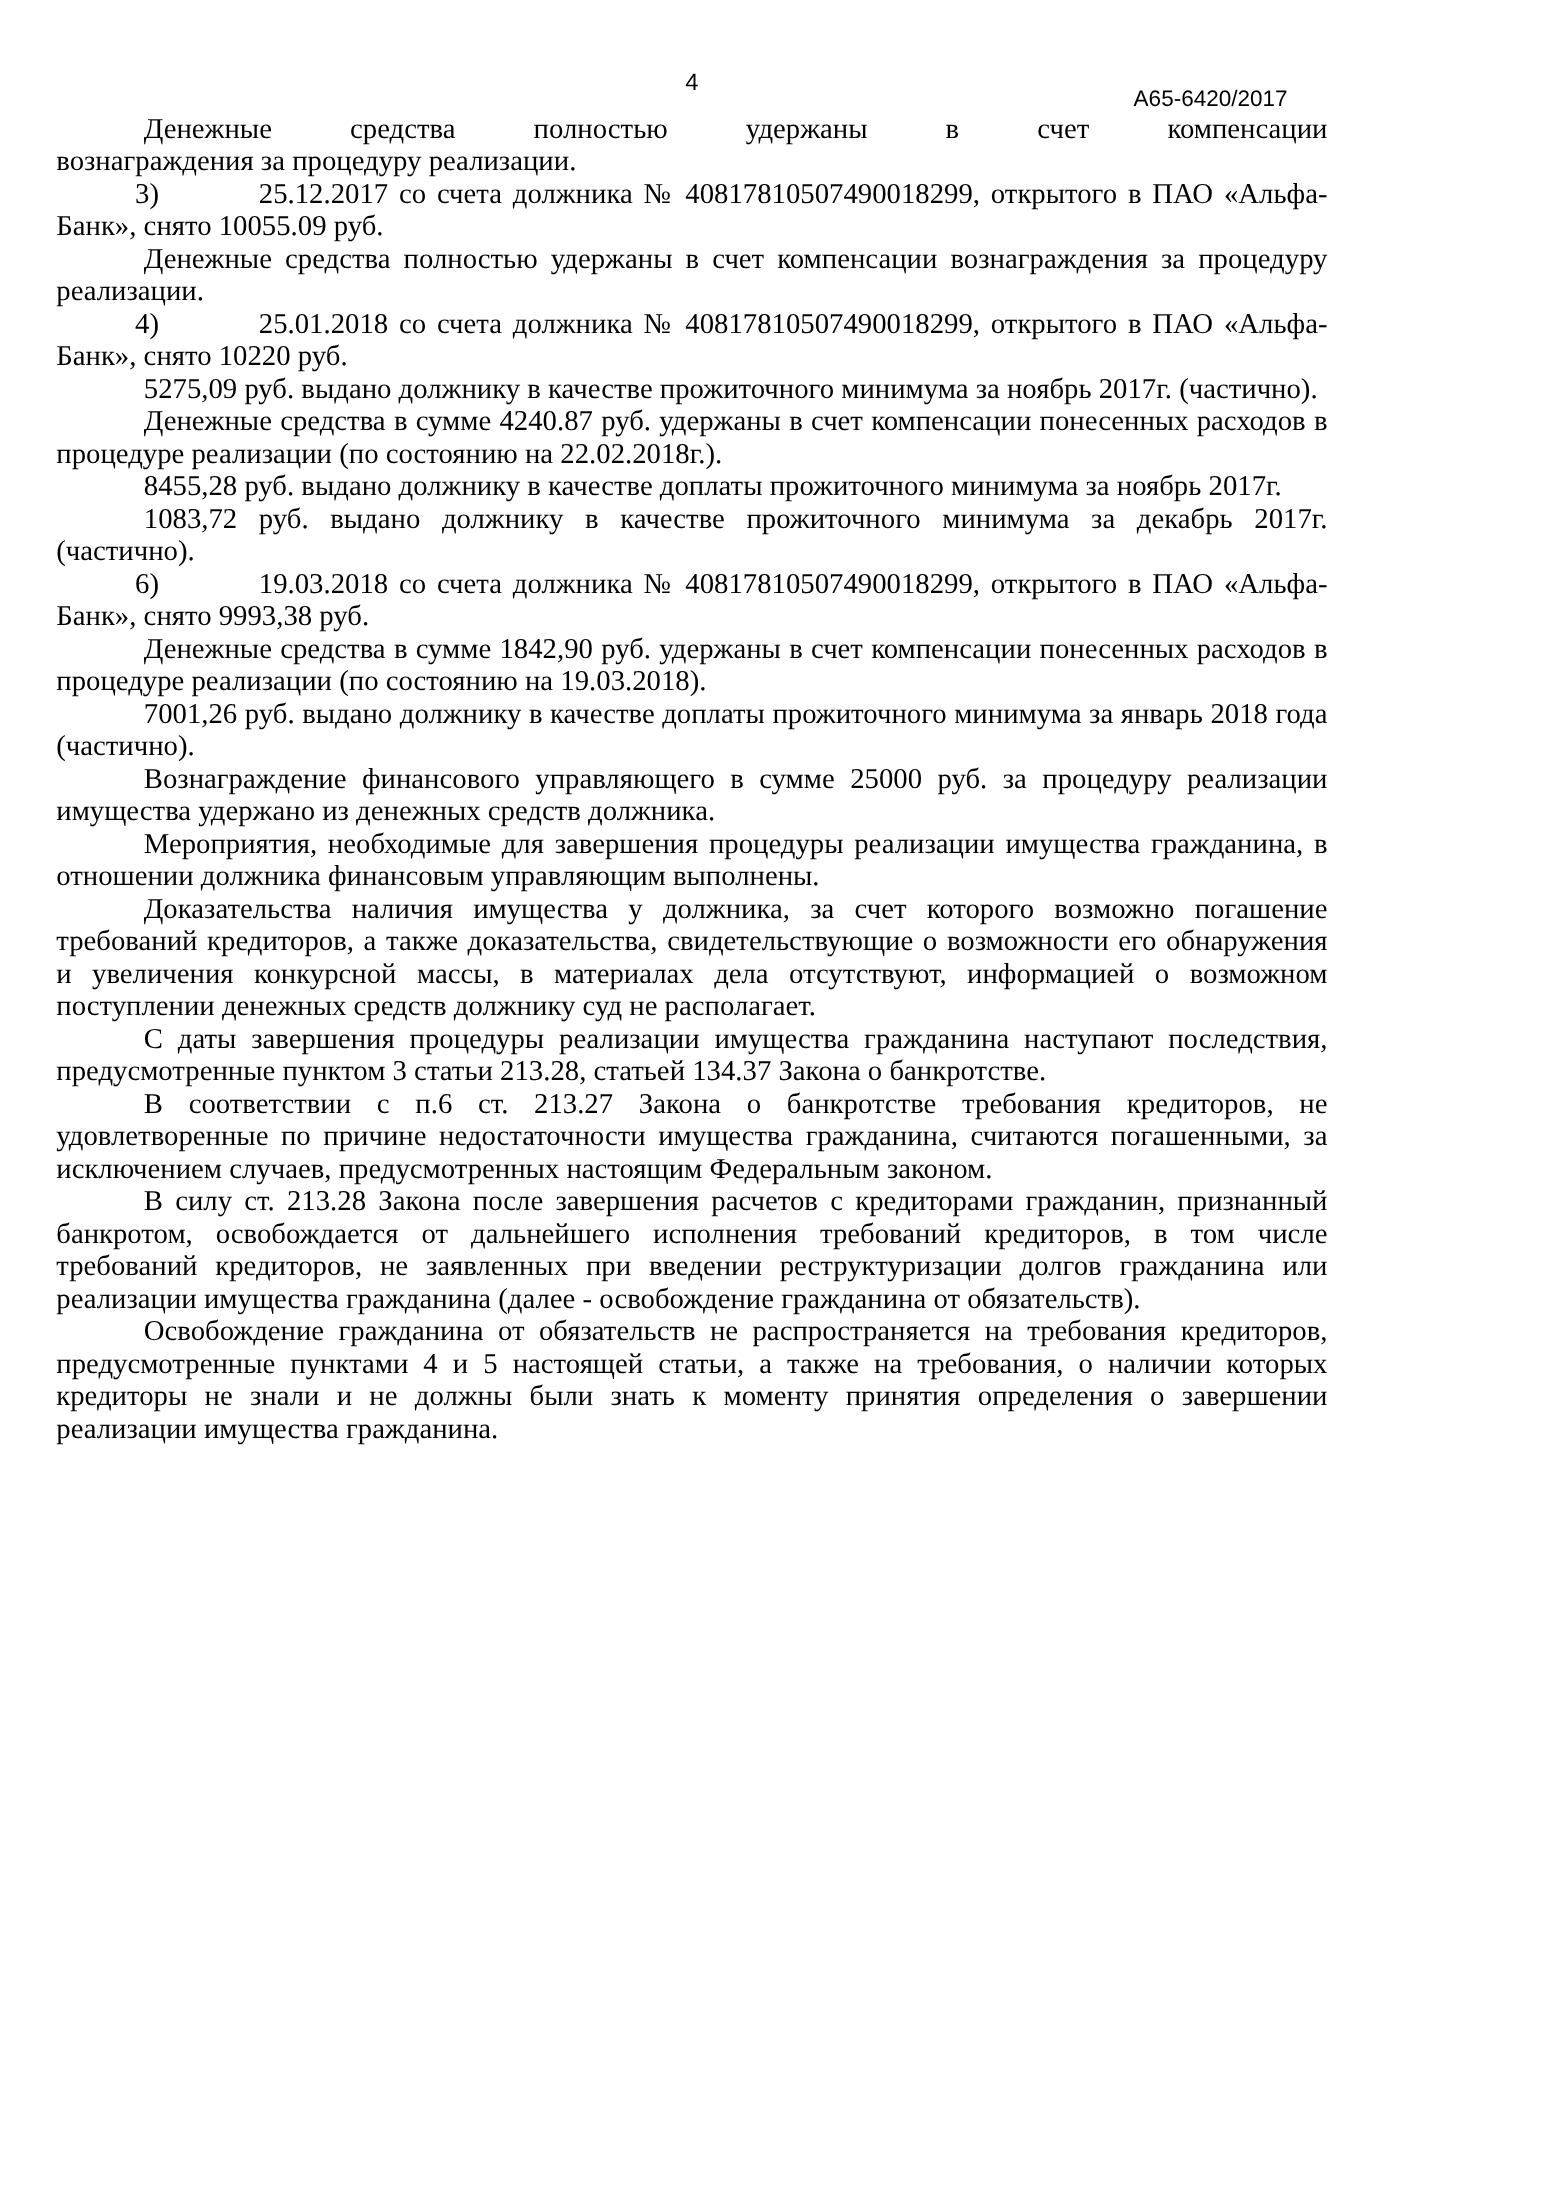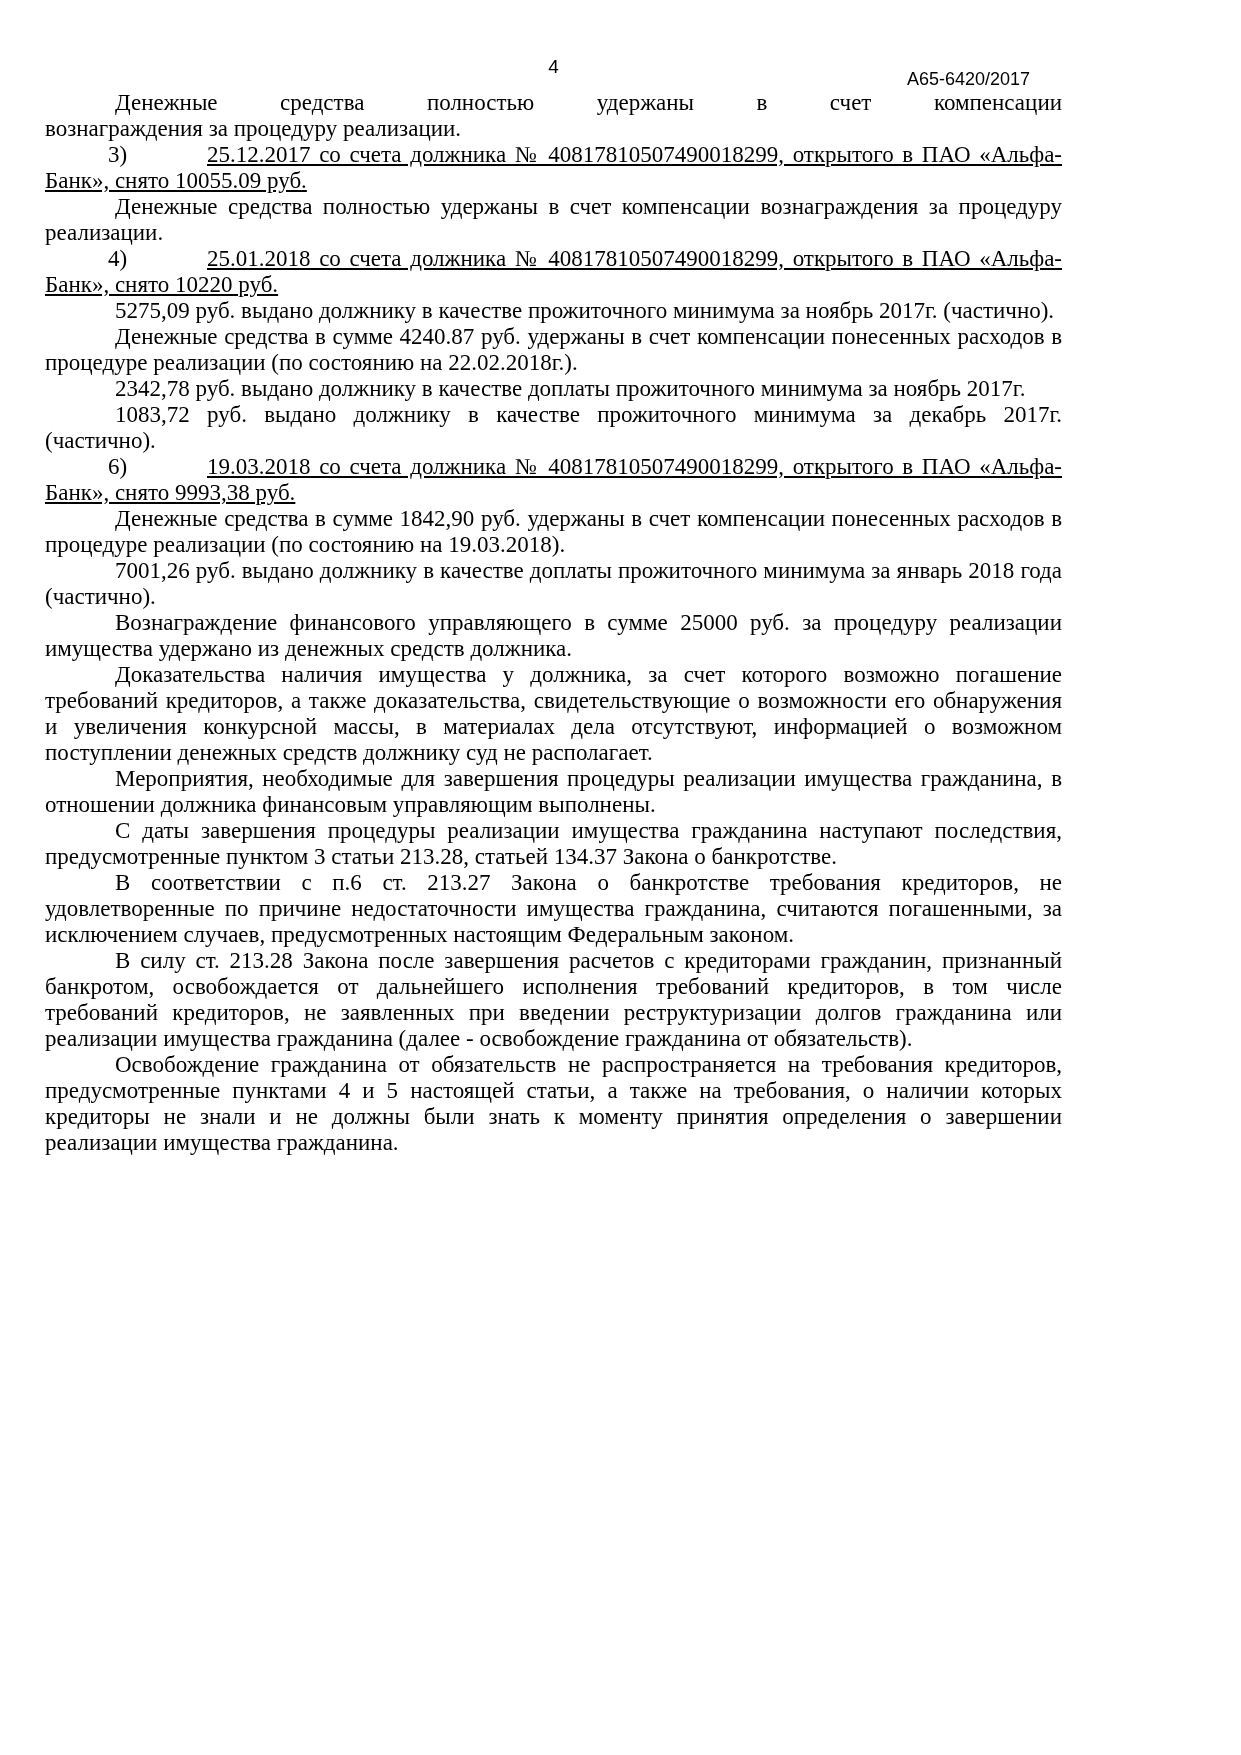--- a/index.html
+++ b/index.html
@@ -36,21 +36,20 @@
     right: 32px;
     font-size: 18px;
   }
   .doc-body p.para {
     margin: 0;
     text-align: justify;
     text-indent: 70px;
   }
   .doc-body p.para.numbered {
     text-indent: 0;
-    text-decoration: underline;
   }
   .pnum {
     display: inline-block;
     margin-left: 63px;
     width: 99px;
   }
   .force-line {
     text-align: justify;
     text-align-last: justify;
     text-indent: 70px;
@@ -72,26 +71,26 @@
   <div class="doc-body">
       <div class="para-forced">
         <div class="force-line">Денежные средства полностью удержаны в счет компенсации</div>
         <div class="rest-line">вознаграждения за процедуру реализации.</div>
       </div>
       <p class="para numbered"><span class="pnum">3)</span>25.12.2017 со счета должника № 40817810507490018299, открытого в ПАО «Альфа-Банк», снято 10055.09 руб.</p>
       <p class="para">Денежные средства полностью удержаны в счет компенсации вознаграждения за процедуру реализации.</p>
       <p class="para numbered"><span class="pnum">4)</span>25.01.2018 со счета должника № 40817810507490018299, открытого в ПАО «Альфа-Банк», снято 10220 руб.</p>
       <p class="para">5275,09 руб. выдано должнику в качестве прожиточного минимума за ноябрь 2017г. (частично).</p>
       <p class="para">Денежные средства в сумме 4240.87 руб. удержаны в счет компенсации понесенных расходов в процедуре реализации (по состоянию на 22.02.2018г.).</p>
-      <p class="para">2342,78 руб. выдано должнику в качестве доплаты прожиточного минимума за ноябрь 2017г.</p>
+      <p class="para">8455,28 руб. выдано должнику в качестве доплаты прожиточного минимума за ноябрь 2017г.</p>
       <p class="para">1083,72 руб. выдано должнику в качестве прожиточного минимума за декабрь 2017г. (частично).</p>
       <p class="para numbered"><span class="pnum">6)</span>19.03.2018 со счета должника № 40817810507490018299, открытого в ПАО «Альфа-Банк», снято 9993,38 руб.</p>
       <p class="para">Денежные средства в сумме 1842,90 руб. удержаны в счет компенсации понесенных расходов в процедуре реализации (по состоянию на 19.03.2018).</p>
       <p class="para">7001,26 руб. выдано должнику в качестве доплаты прожиточного минимума за январь 2018 года (частично).</p>
       <p class="para">Вознаграждение финансового управляющего в сумме 25000 руб. за процедуру реализации имущества удержано из денежных средств должника.</p>
+      <p class="para">Мероприятия, необходимые для завершения процедуры реализации имущества гражданина, в отношении должника финансовым управляющим выполнены.</p>
       <p class="para">Доказательства наличия имущества у должника, за счет которого возможно погашение требований кредиторов, а также доказательства, свидетельствующие о возможности его обнаружения и увеличения конкурсной массы, в материалах дела отсутствуют, информацией о возможном поступлении денежных средств должнику суд не располагает.</p>
-      <p class="para">Мероприятия, необходимые для завершения процедуры реализации имущества гражданина, в отношении должника финансовым управляющим выполнены.</p>
       <p class="para">С даты завершения процедуры реализации имущества гражданина наступают последствия, предусмотренные пунктом 3 статьи 213.28, статьей 134.37 Закона о банкротстве.</p>
       <p class="para">В соответствии с п.6 ст. 213.27 Закона о банкротстве требования кредиторов, не удовлетворенные по причине недостаточности имущества гражданина, считаются погашенными, за исключением случаев, предусмотренных настоящим Федеральным законом.</p>
       <p class="para">В силу ст. 213.28 Закона после завершения расчетов с кредиторами гражданин, признанный банкротом, освобождается от дальнейшего исполнения требований кредиторов, в том числе требований кредиторов, не заявленных при введении реструктуризации долгов гражданина или реализации имущества гражданина (далее - освобождение гражданина от обязательств).</p>
       <p class="para">Освобождение гражданина от обязательств не распространяется на требования кредиторов, предусмотренные пунктами 4 и 5 настоящей статьи, а также на требования, о наличии которых кредиторы не знали и не должны были знать к моменту принятия определения о завершении реализации имущества гражданина.</p>
     </div>
 </div>
 
 </body></html>

